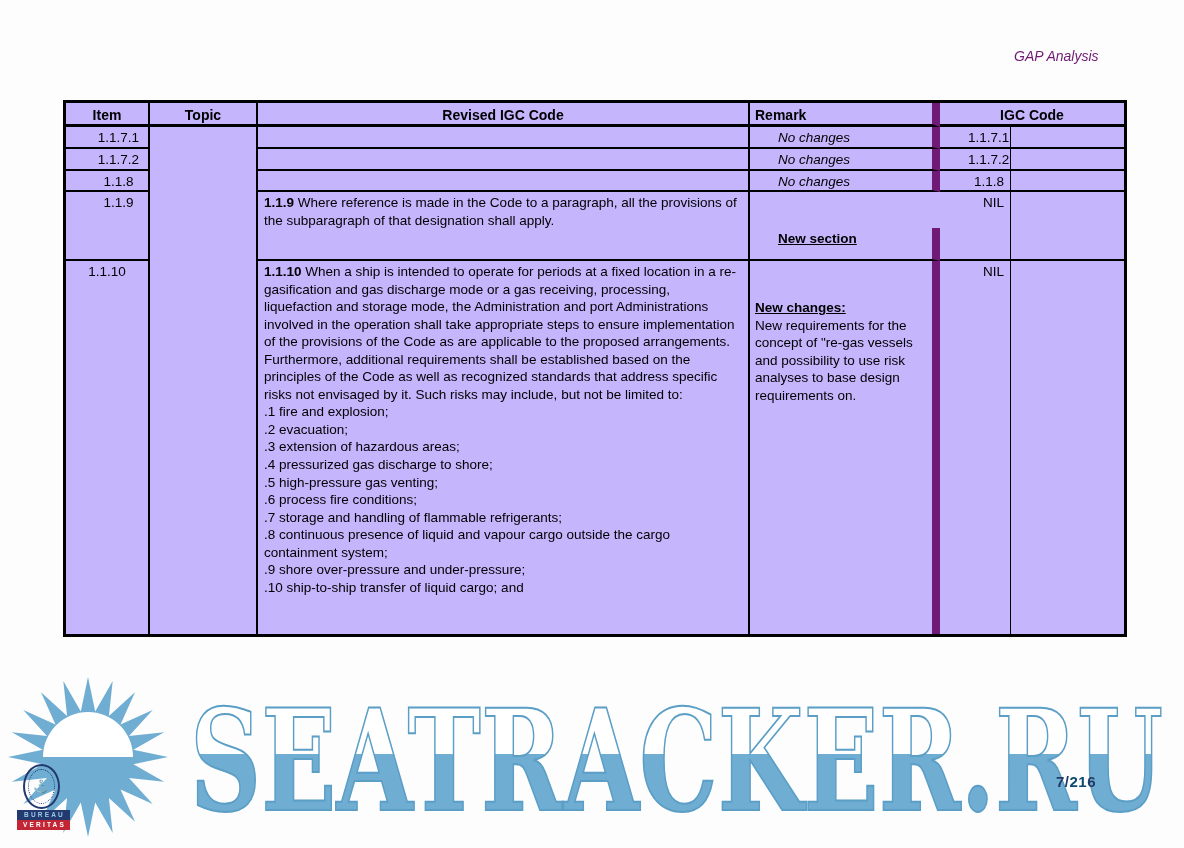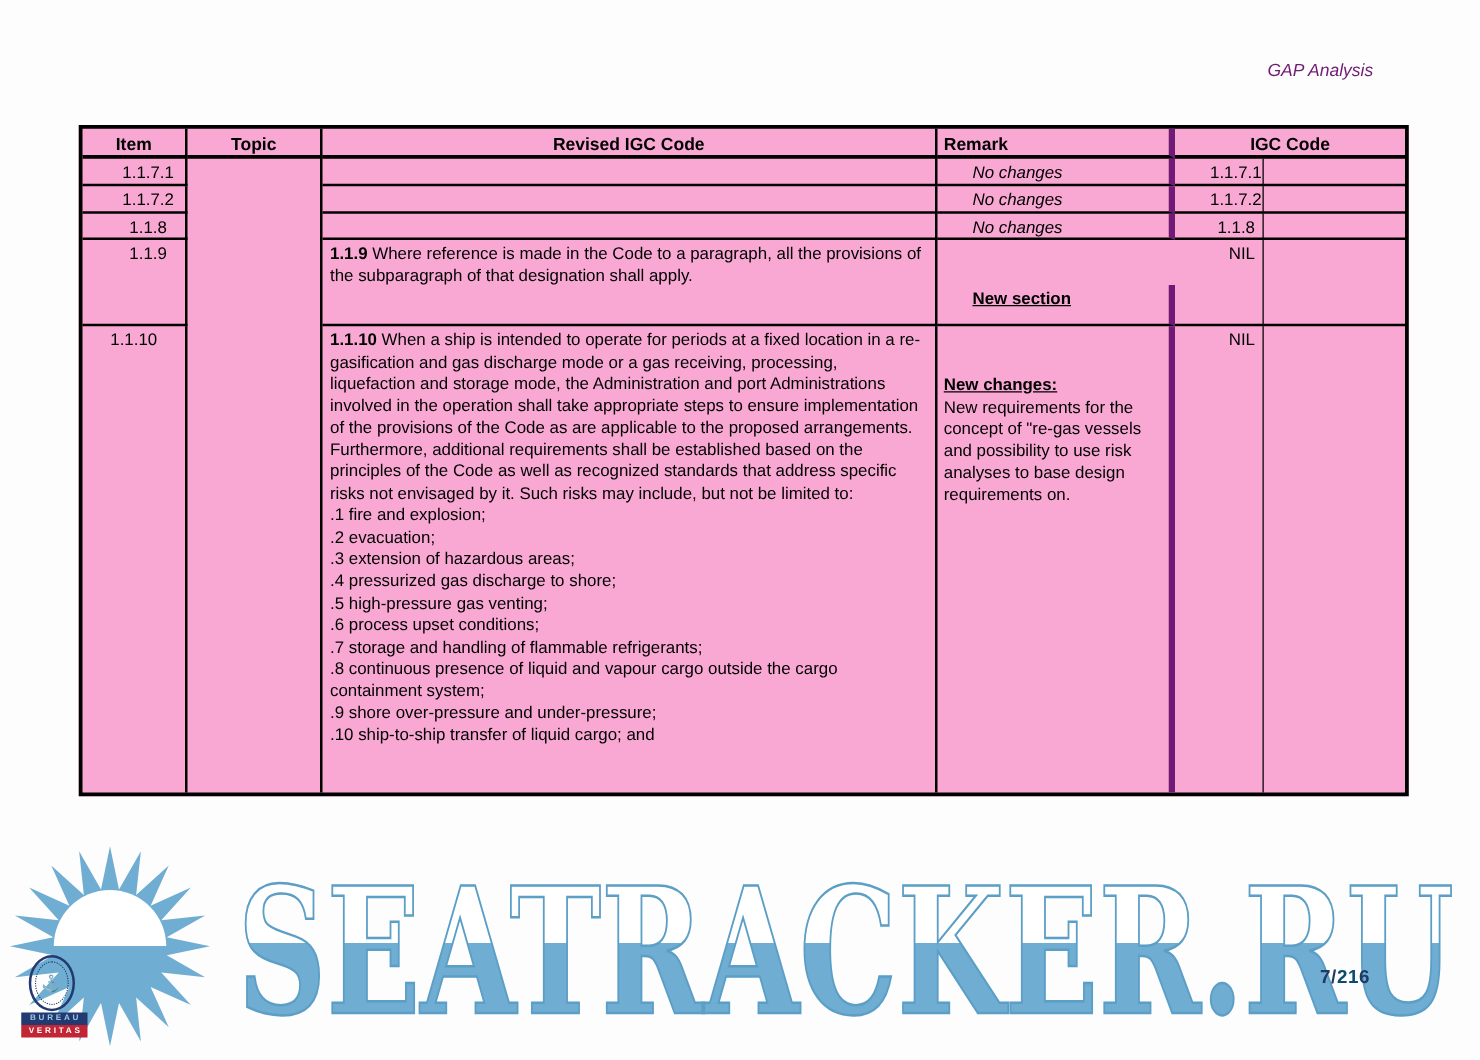--- a/index.html
+++ b/index.html
@@ -22,34 +22,34 @@
   .gap-table {
     position: absolute;
     left: 63px; top: 100px;
     width: 1064px; height: 537px;
     border: 3px solid #000;
     display: grid;
     grid-template-columns: 84px 108px 492px 190px 71px 1fr;
     grid-template-rows: 24px 22px 22px 21px 69px 1fr;
     font-size: 13.5px;
     line-height: 1.3;
-    background: #f9a8d4;
+    background: #c4b5fd;
   }
   .cell { padding: 2px 5px; overflow: hidden; }
   .hcell {
     font-weight: bold;
     font-size: 14px;
     text-align: center;
     border-bottom: 3px solid #000;
     padding-top: 3px;
   }
   .hcell.left { text-align: left; }
   .b-r1 { border-right: 1px solid #000; }
   .b-r2 { border-right: 2px solid #000; }
-  .b-r4 { border-right: 5px solid #701a75; }
+  .b-r4 { border-right: 8px solid #701a75; }
   .b-b2 { border-bottom: 2px solid #000; padding-left: 28px; }
   .item-cell { text-align: center; }
   .igc-cell { text-align: right; padding-right: 6px; }
   .remark-italic { font-style: italic; }
   .bold { font-weight: bold; }
   .u-bold { font-weight: bold; text-decoration: underline; margin-top: 36px; }
   .revised-cell { padding: 2px 6px; }
   
   .wm-svg {
     position: absolute;
@@ -138,21 +138,21 @@
   <div class="cell b-b2" style="grid-area:5/6"></div>
 
   <div class="cell item-cell b-r2" style="grid-area:6/1">1.1.10</div>
   <div class="cell revised-cell b-r2" style="grid-area:6/3">
     <div><span class="bold">1.1.10</span><span> When a ship is intended to operate for periods at a fixed location in a re-gasification and gas discharge mode or a gas receiving, processing, liquefaction and storage mode, the Administration and port Administrations involved in the operation shall take appropriate steps to ensure implementation of the provisions of the Code as are applicable to the proposed arrangements. Furthermore, additional requirements shall be established based on the principles of the Code as well as recognized standards that address specific risks not envisaged by it. Such risks may include, but not be limited to:</span></div>
     <div>.1 fire and explosion;</div>
     <div>.2 evacuation;</div>
     <div>.3 extension of hazardous areas;</div>
     <div>.4 pressurized gas discharge to shore;</div>
     <div>.5 high-pressure gas venting;</div>
-    <div>.6 process upset conditions;</div>
+    <div>.6 process fire conditions;</div>
     <div>.7 storage and handling of flammable refrigerants;</div>
     <div>.8 continuous presence of liquid and vapour cargo outside the cargo containment system;</div>
     <div>.9 shore over-pressure and under-pressure;</div>
     <div>.10 ship-to-ship transfer of liquid cargo; and</div>
   </div>
   <div class="cell b-r4" style="grid-area:6/4">
     <div class="u-bold">New changes:</div>
     <div>New requirements for the concept of "re-gas vessels and possibility to use risk analyses to base design requirements on.</div>
   </div>
   <div class="cell igc-cell b-r1" style="grid-area:6/5">NIL</div>

